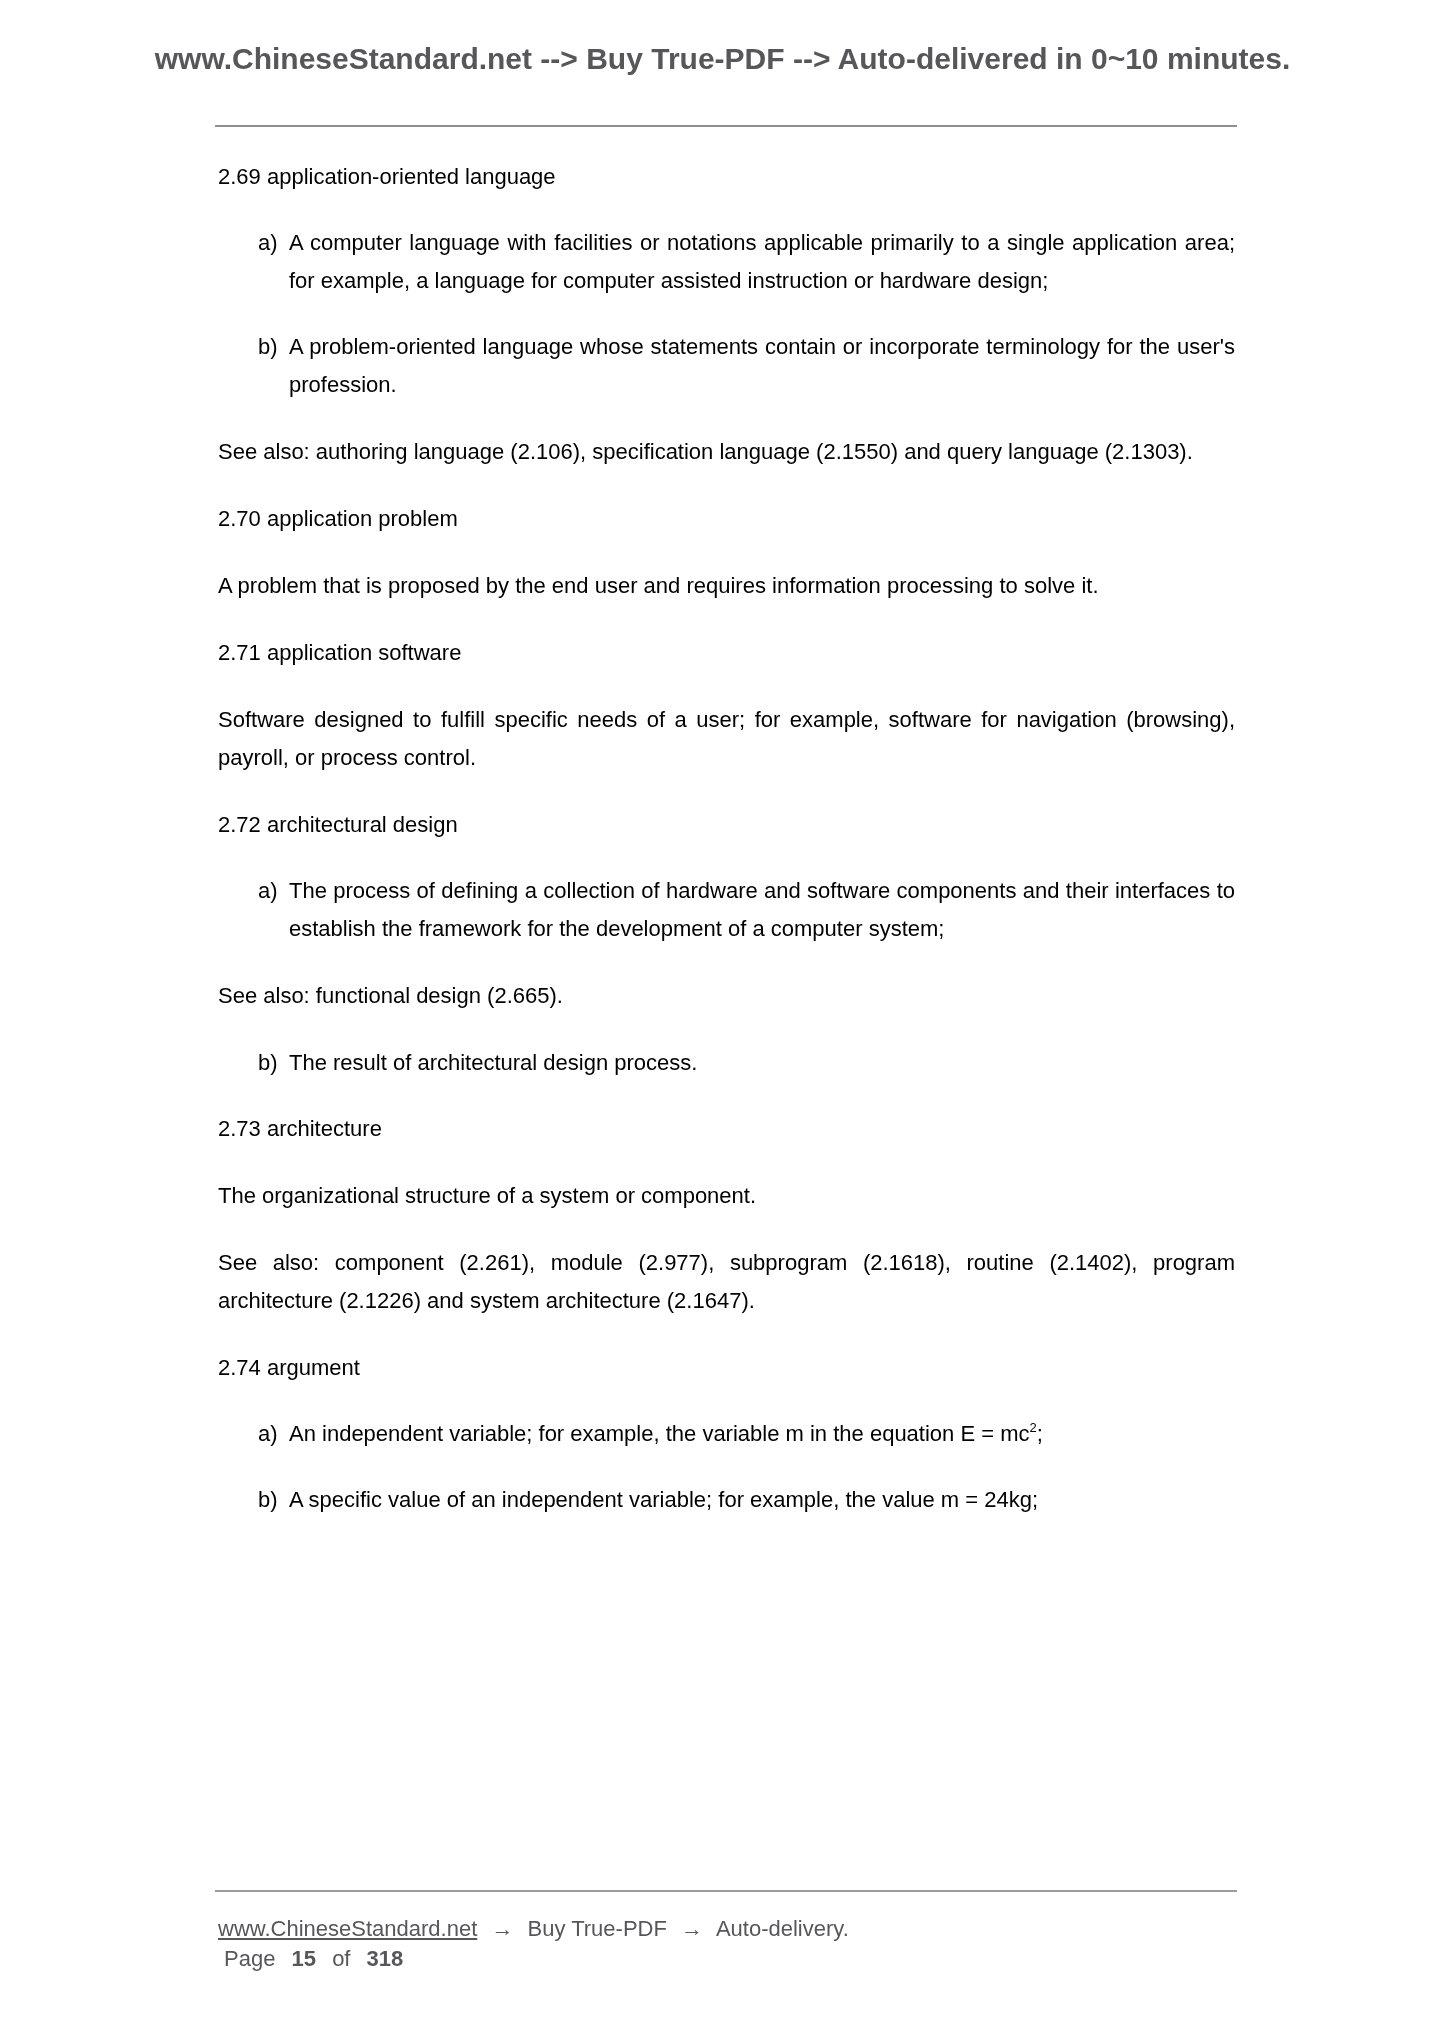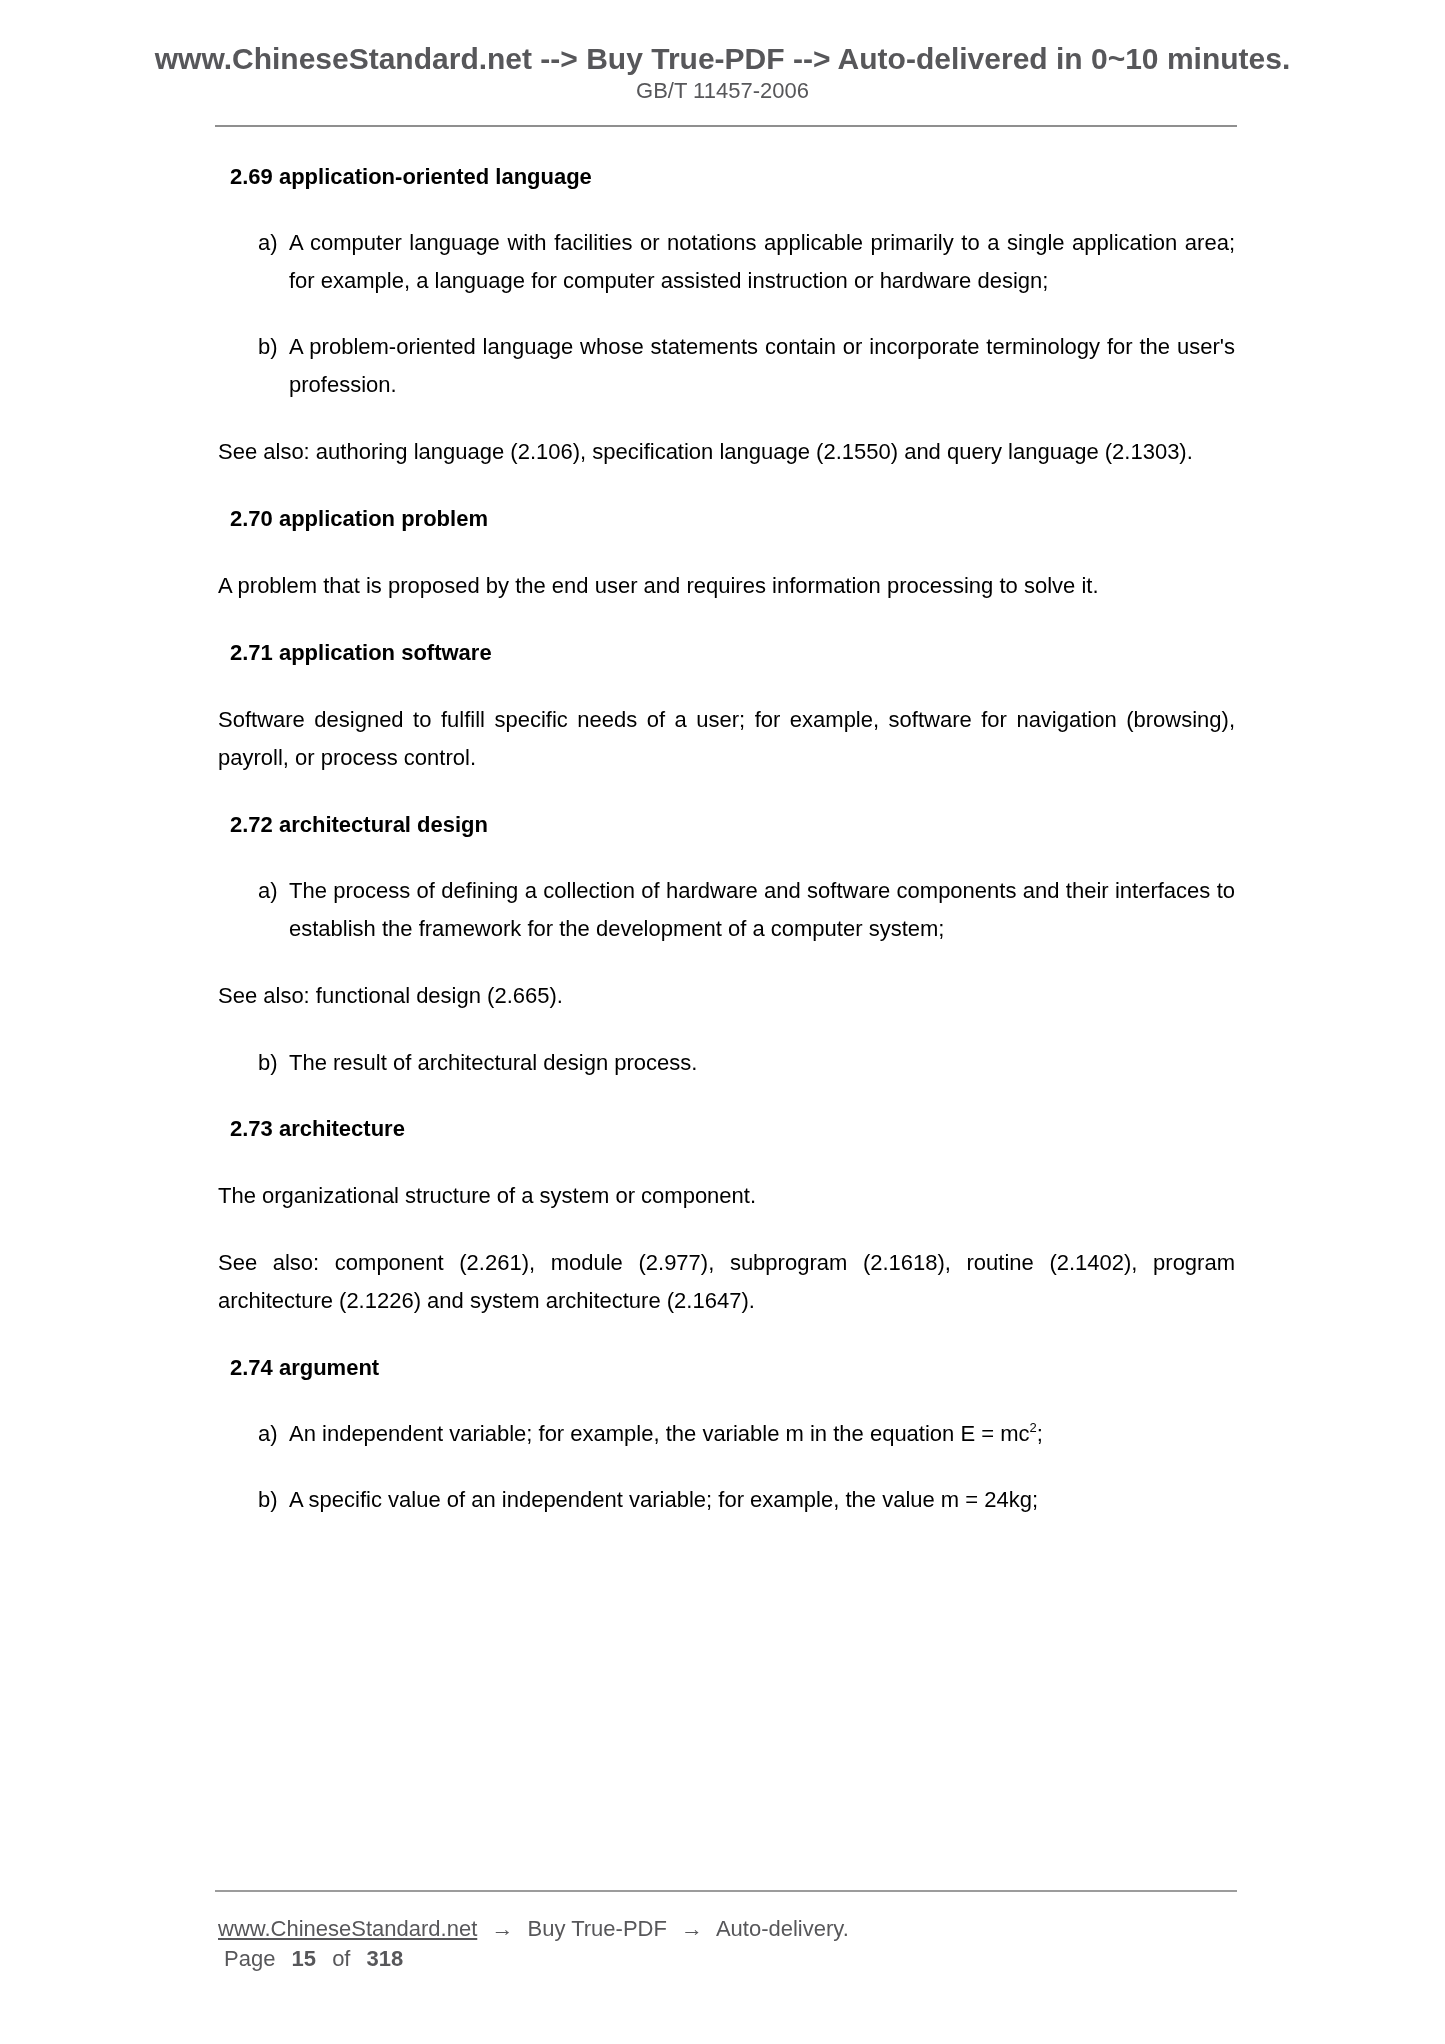--- a/index.html
+++ b/index.html
@@ -29,22 +29,22 @@
   }
 
   
   .content {
     position: absolute; top: 127px; left: 218px; width: 1017px;
     color: #000; font-size: 22px; line-height: 38px;
     text-align: justify;
   }
   .content > section > *:first-child { }
   .content h3 {
-    font-size: 22px; line-height: 38px; font-weight: 700;
-    margin: 28px 12px; text-align: left; color: #000;
+    font-size: 22px; line-height: 38px; font-weight: 400;
+    margin: 28px 0; text-align: left; color: #000;
   }
   .content .first-heading { margin-top: 31px; }
   .content p { margin: 29px 0; }
   .li {
     position: relative; padding-left: 71px; margin: 28px 0;
   }
   .li .marker { position: absolute; left: 40px; top: 0; }
   sup {
     font-size: 13px; line-height: 0; vertical-align: 9px;
   }
@@ -64,21 +64,20 @@
   .page-indicator span { margin-left: 10px; }
   .page-indicator span:first-child { margin-left: 6px; }
   .b { font-weight: 700; }
 </style>
 </head>
 <body>
 
 <div class="page">
 
   <div class="header-line1">www.ChineseStandard.net --&gt; Buy True-PDF --&gt; Auto-delivered in 0~10 minutes.</div>
-  <div class="header-line2">GB/T 11457-2006</div>
   <div class="rule-top"></div>
 
   <div class="content">
 
     <section>
       <h3 class="first-heading">2.69 application-oriented language</h3>
       <div class="li">
         <span class="marker">a)</span>
         <span>A computer language with facilities or notations applicable primarily to a single application area; for example, a language for computer assisted instruction or hardware design;</span>
       </div>

